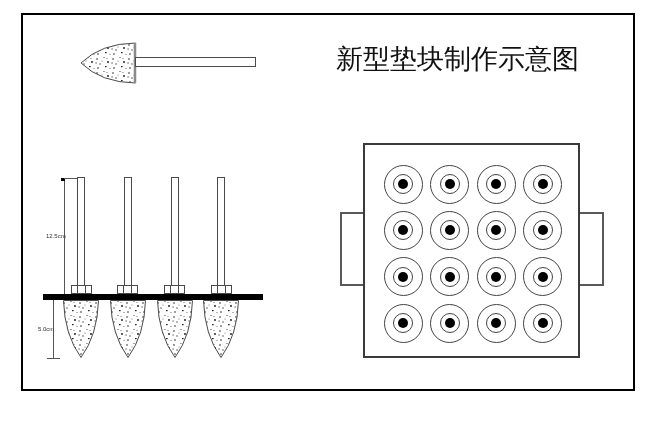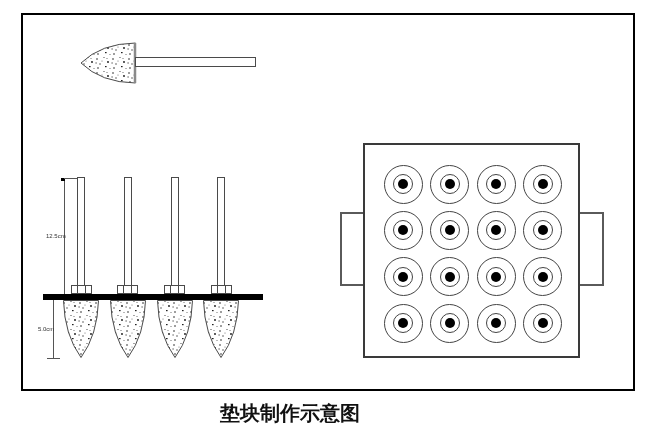--- a/index.html
+++ b/index.html
@@ -101,20 +101,21 @@
 
     
   </div>
 
   <svg class="bullet-left-svg" width="58" height="42" viewBox="0 0 58 42">
     <path d="M56.5,1 Q22,1.5 2,21 Q22,40.5 56.5,41 Z" fill="url(#stip)" stroke="#4a4a4a" stroke-width="1"></path>
     <line x1="56" y1="1" x2="56" y2="41" stroke="#8a8a8a" stroke-width="2.5"></line>
   </svg>
   <div class="rod-horizontal"></div>
 
+  <div class="title">新型垫块制作示意图</div>
 
   <div id="assembly">
     <div class="bar"></div>
 
     <div class="dim-line" style="left:64px;top:178px;height:116px;"></div>
     <div class="dim-tick-dot" style="left:61px;top:178px;"></div>
     <div class="dim-tick-h" style="left:64px;top:178px;width:13px;"></div>
     <div class="dim-label" style="left:46px;top:233px;">12.5cm</div>
 
     <div class="dim-line" style="left:53px;top:300px;height:59px;"></div>
@@ -220,14 +221,13 @@
           <div class="circle-dot"></div>
         </div>
       </div>
       <div class="circle-outer" style="left: 158px; top: 158.5px;">
         <div class="circle-mid">
           <div class="circle-dot"></div>
         </div>
       </div>
     </div>
 
-  <div class="caption">垫块制作示意图</div>
 </div>
 
 </body></html>

